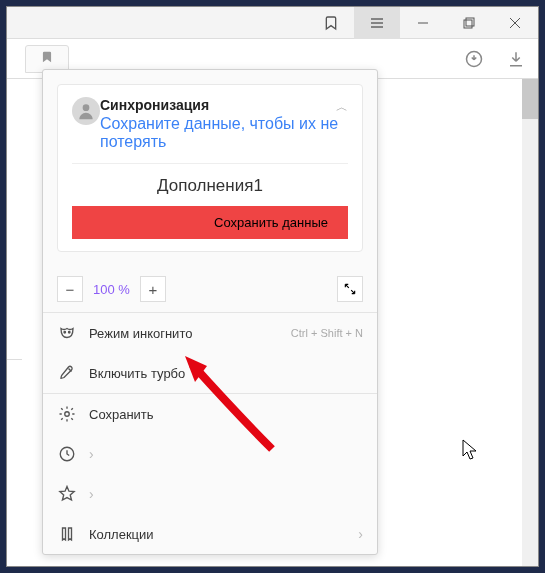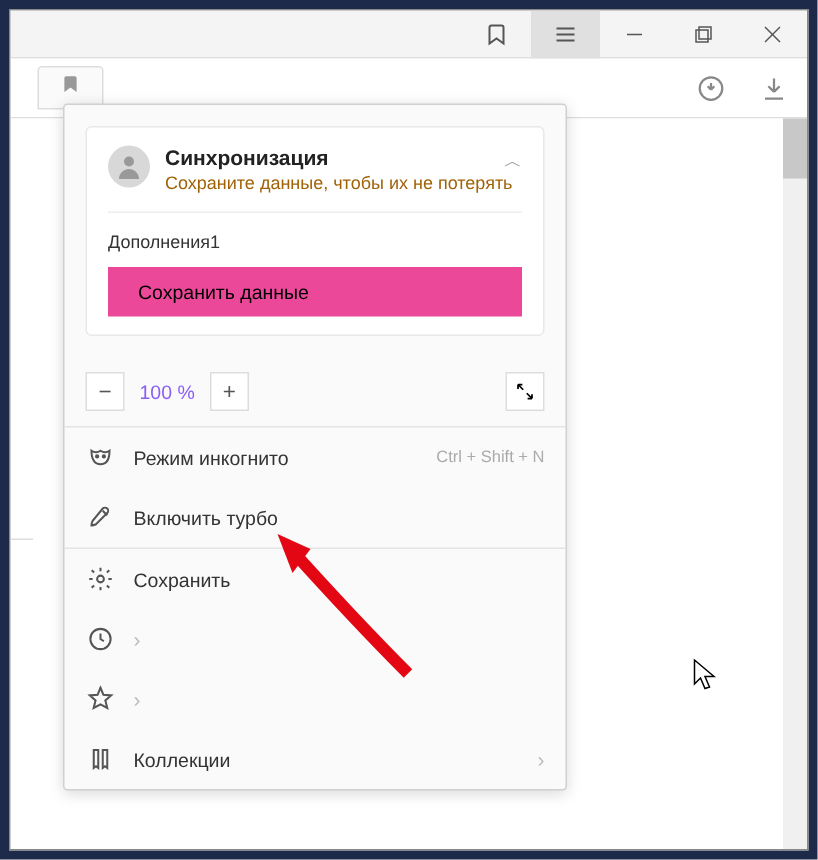--- a/index.html
+++ b/index.html
@@ -11,27 +11,27 @@
 .toolbar{height:40px;background:#fff;display:flex;justify-content:flex-end;align-items:center;padding:0 10px;gap:18px;border-bottom:1px solid #ddd}
 .toolbar .tico{width:24px;height:24px;display:flex;align-items:center;justify-content:center;color:#888}
 .bookmark-tab{background:#fafafa;border:1px solid #ddd;border-radius:3px 3px 0 0;padding:4px 14px;margin-right:auto;margin-left:8px}
 .content{position:relative;background:#fff;height:calc(100% - 72px)}
 .scrollbar{position:absolute;right:0;top:0;width:16px;height:100%;background:#f0f0f0}
 .scrollbar .thumb{width:16px;height:40px;background:#c8c8c8;position:absolute;top:0}
 .sidetext2{position:absolute;left:-30px;top:170px;font-size:13px;color:#333}
 .sep{position:absolute;left:-15px;top:280px;width:30px;height:1px;background:#ddd}
 .menu{position:absolute;left:35px;top:-10px;width:336px;background:#fafafa;border:1px solid #d0d0d0;border-radius:3px;box-shadow:0 2px 10px rgba(0,0,0,0.15)}
 .sync-card{background:#fff;margin:14px;border:1px solid #e8e8e8;border-radius:4px;padding:12px 14px}
-.sync-head{display:flex;align-items:flex-start;gap:10px;position:relative}
+.sync-head{display:flex;align-items:flex-start;position:relative}
 .avatar{width:28px;height:28px;border-radius:50%;background:#d8d8d8;flex-shrink:0;display:flex;align-items:center;justify-content:center}
 .sync-title{font-weight:bold;font-size:14px;color:#222}
-.sync-sub{font-size:12px;color:#a16207;margin-top:2px}
+.sync-sub{font-size:16px;color:#3b82f6;margin-top:2px}
 .chevup{position:absolute;right:0;top:2px;color:#999;font-size:12px}
-.sync-row{display:flex;justify-content:flex-start;padding:12px 0 10px 0;border-top:1px solid #eee;margin-top:12px;font-size:12px;color:#333}
-.save-btn{background:#ec4899;border:none;padding:9px 20px;font-size:13px;cursor:pointer;width:100%;text-align:left}
+.sync-row{display:flex;justify-content:center;padding:12px 0 10px 0;border-top:1px solid #eee;margin-top:12px;font-size:17px;color:#333}
+.save-btn{background:#ef4444;border:none;padding:9px 20px;font-size:13px;cursor:pointer;width:100%;text-align:right}
 .zoom-row{display:flex;align-items:center;padding:10px 14px;gap:6px}
 .zbtn{width:26px;height:26px;border:1px solid #ddd;background:#fff;display:flex;align-items:center;justify-content:center;font-size:15px;color:#555;cursor:pointer}
 .zval{font-size:13px;color:#8b5cf6;padding:0 4px}
 .fullscr{margin-left:auto;width:26px;height:26px;border:1px solid #ddd;background:#fff;display:flex;align-items:center;justify-content:center}
 .divider{height:1px;background:#e4e4e4;margin:0}
 .mitem{display:flex;align-items:center;padding:10px 14px;gap:12px;font-size:13px;color:#333;cursor:pointer}
 .mico{width:20px;height:20px;display:flex;align-items:center;justify-content:center;color:#555;flex-shrink:0}
 .mlabel{flex:1}
 .mhint{font-size:11px;color:#aaa}
 .chev{color:#bbb;font-size:14px}

